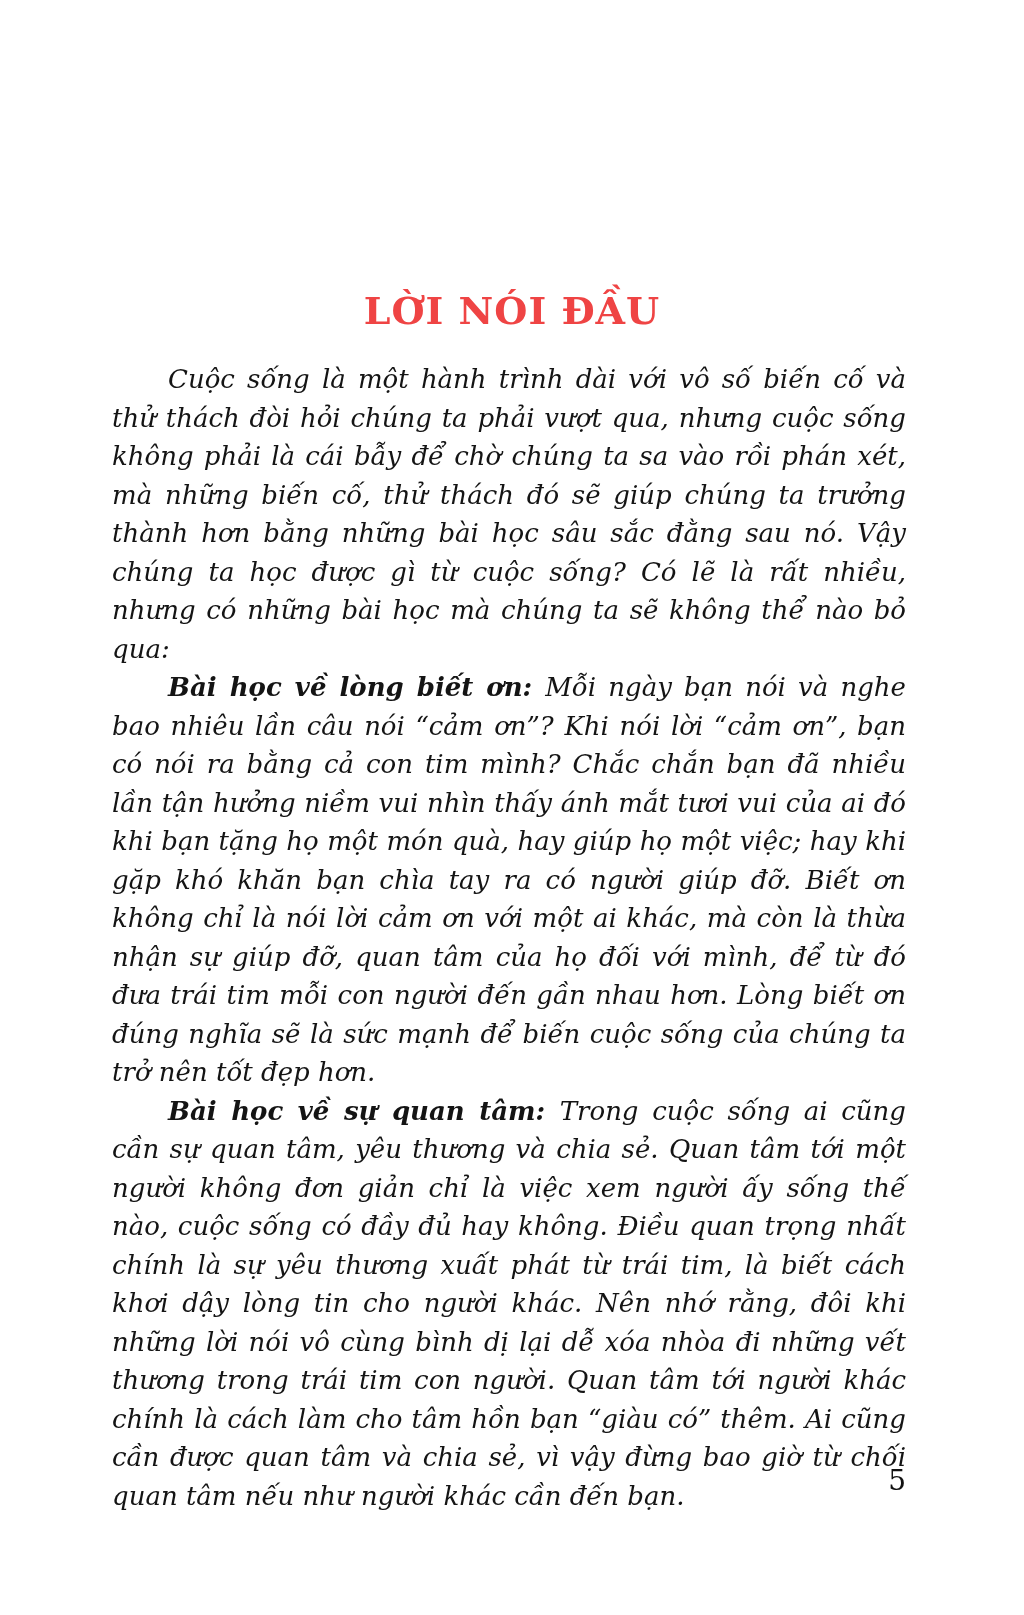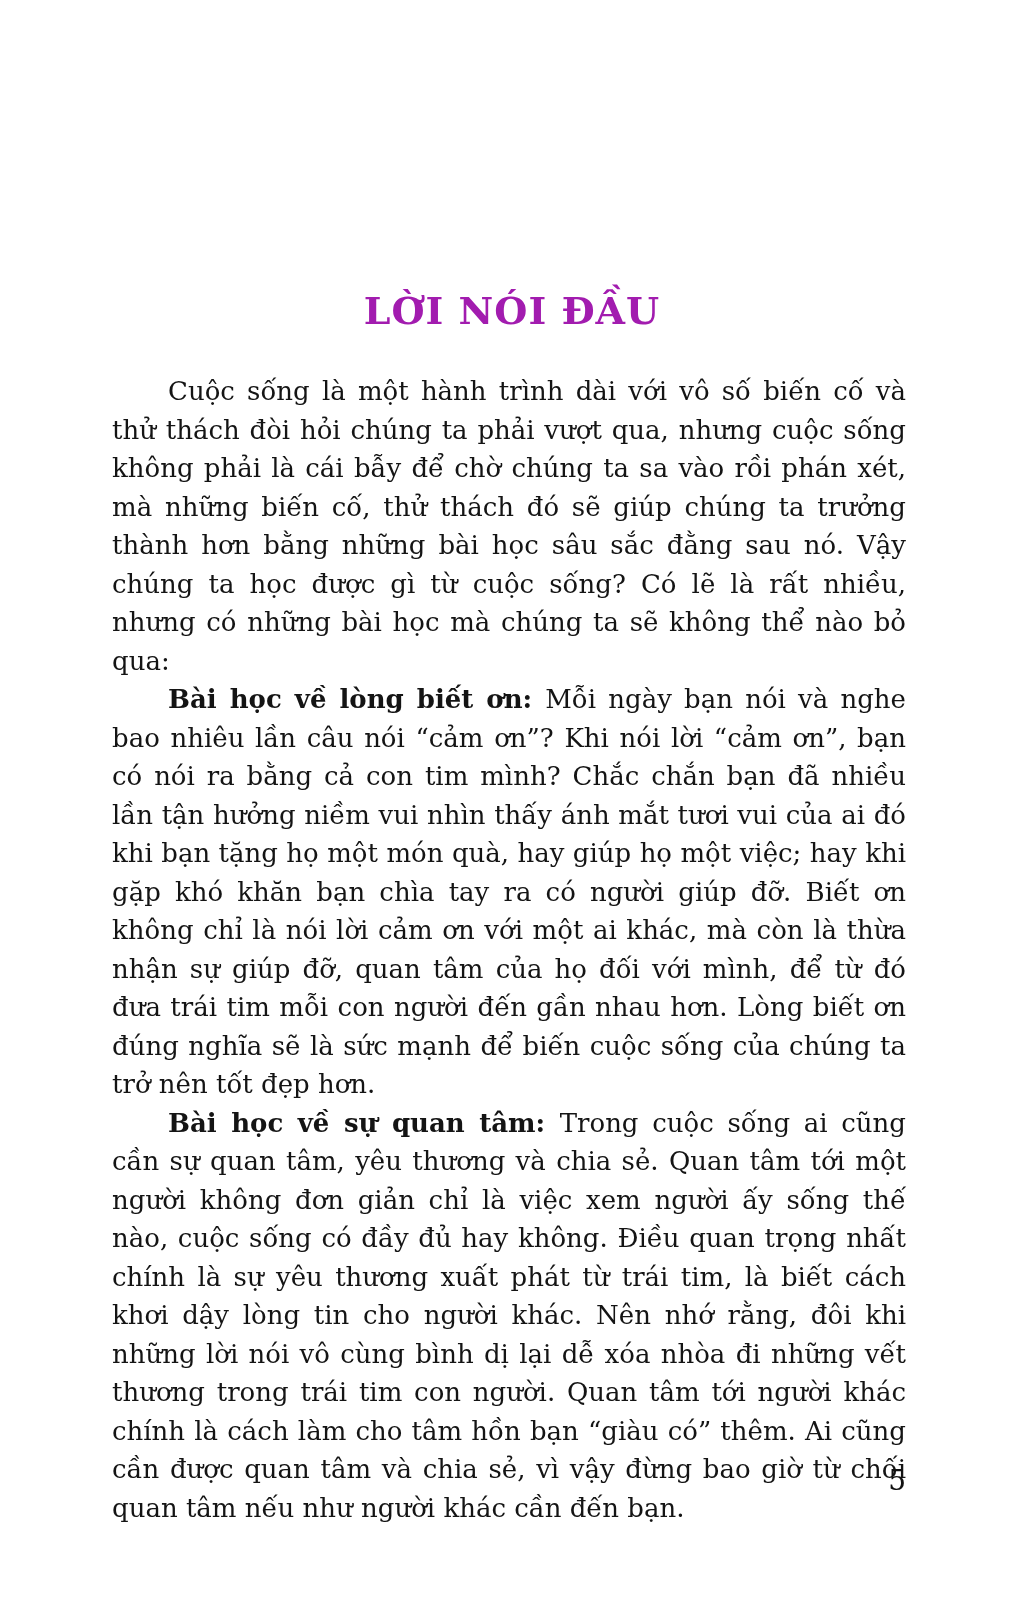--- a/index.html
+++ b/index.html
@@ -18,28 +18,29 @@
   }
   .title {
     position: absolute;
     top: 288px;
     left: 0;
     right: 0;
     text-align: center;
     font-weight: 700;
     font-size: 38px;
     letter-spacing: 1px;
-    color: #a21caf;
+    color: #ef4444;
     white-space: nowrap;
   }
   .body-text {
     position: absolute;
     left: 112px;
-    top: 372px;
+    top: 360px;
     width: 794px;
+    font-style: italic;
     font-size: 26px;
     line-height: 38.5px;
     text-align: justify;
   }
   .body-text p {
     margin: 0;
     padding: 0;
     text-indent: 44px;
   }
   .lead {

